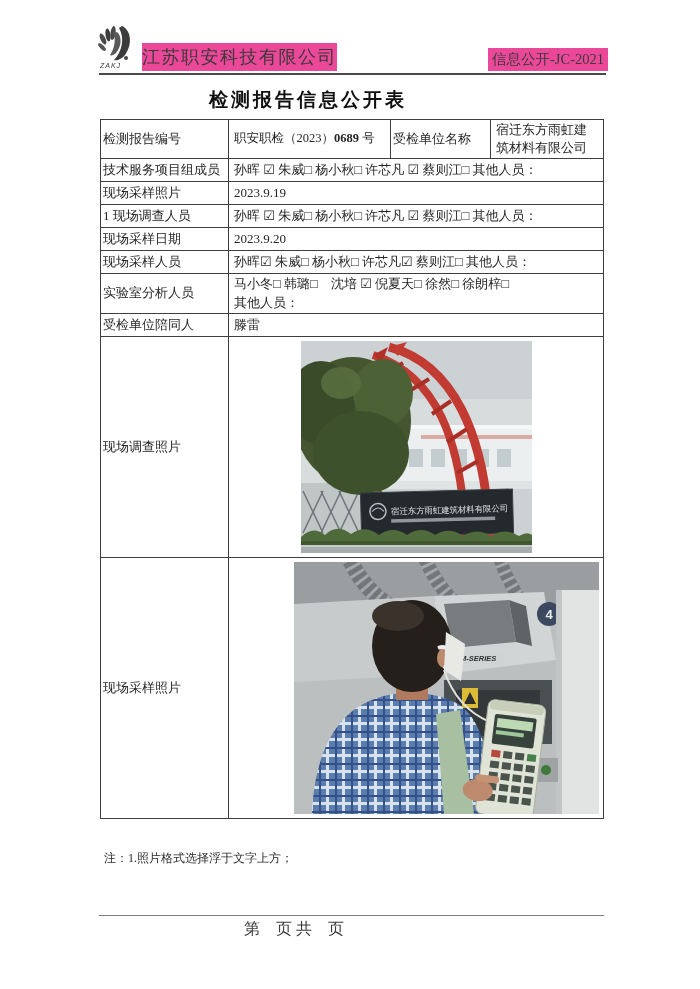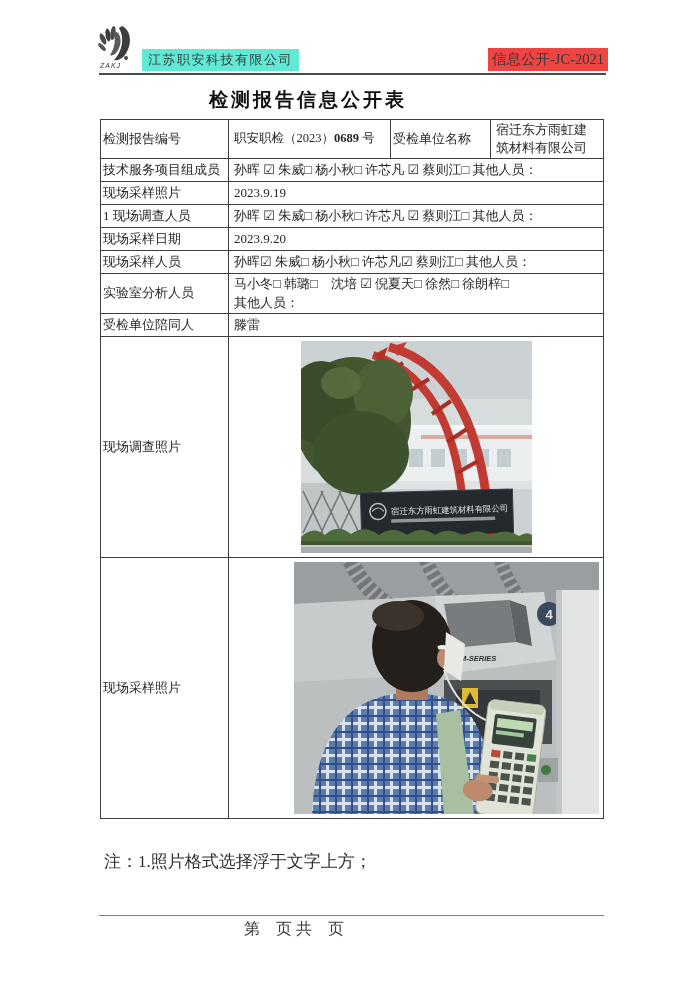--- a/index.html
+++ b/index.html
@@ -2,43 +2,43 @@
 <html><head>
 <meta charset="utf-8">
 <style>
   html,body{margin:0;padding:0}
   body{
     width:700px;height:989px;background:#ffffff;position:relative;overflow:hidden;
     font-family:"Liberation Serif","DejaVu Serif",serif;color:#2d2d2d;
   }
   .header{position:absolute;left:95px;top:24px;width:513px;height:48px}
   .logo{position:absolute;left:0;top:0;width:46px;height:46px}
-  .company{position:absolute;left:47px;bottom:1px;font-size:13px;letter-spacing:1.5px;
-    background:#5eead4;padding:2px 6px;color:#3a3a3a;white-space:nowrap}
+  .company{position:absolute;left:47px;bottom:1px;font-size:18px;letter-spacing:1.5px;
+    background:#ec4899;padding:2px 0;color:#3a3a3a;white-space:nowrap}
   .doccode{position:absolute;right:0;bottom:1px;font-size:14.5px;
-    background:#ef4444;padding:2px 4px;color:#3a3a3a;white-space:nowrap}
+    background:#ec4899;padding:2px 4px;color:#3a3a3a;white-space:nowrap}
   .rule{position:absolute;left:99px;top:73px;width:507px;border-top:2.5px solid #4a4a4a}
   .title{position:absolute;top:87px;left:0;width:616px;text-align:center;
     font-size:19px;font-weight:bold;letter-spacing:3px;color:#111}
   table.form{position:absolute;left:100px;top:119px;width:503px;border-collapse:collapse;
     table-layout:fixed;font-size:13px;color:#262626}
   table.form td{border:1px solid #3e3e3e;padding:1px 5px;vertical-align:middle;line-height:1.4}
   .lbl{text-align:left;padding:1px 2px !important}
   .c-val{text-align:left}
   .center{text-align:left}
   .nowrap{white-space:nowrap;font-size:12.5px}
   .h37 td{height:36px}
   .h39 td{height:38px}
   .h21 td{height:20px}
   .h2l td{height:36px}
   .bold{font-weight:bold}
   .photo-cell{padding:2px !important;vertical-align:middle}
   .photo1{width:231px;height:212px;margin:2px auto;display:block}
   .photo2{width:305px;height:252px;margin:2px 2px 2px auto;display:block}
-  .note{position:absolute;left:104px;top:850px;font-size:17px;color:#2d2d2d}
+  .note{position:absolute;left:104px;top:850px;font-size:12px;color:#2d2d2d}
   .footer-line{position:absolute;left:99px;top:915px;width:505px;border-top:1px solid #7d7d7d}
   .footer-text{position:absolute;top:919px;left:0;width:588px;text-align:center;
     font-size:16px;color:#3a3a3a}
   svg text{font-family:"Liberation Sans","DejaVu Sans",sans-serif}
 </style>
 </head>
 <body>
 
 <div class="header">
   <svg class="logo" viewBox="0 0 46 46">

